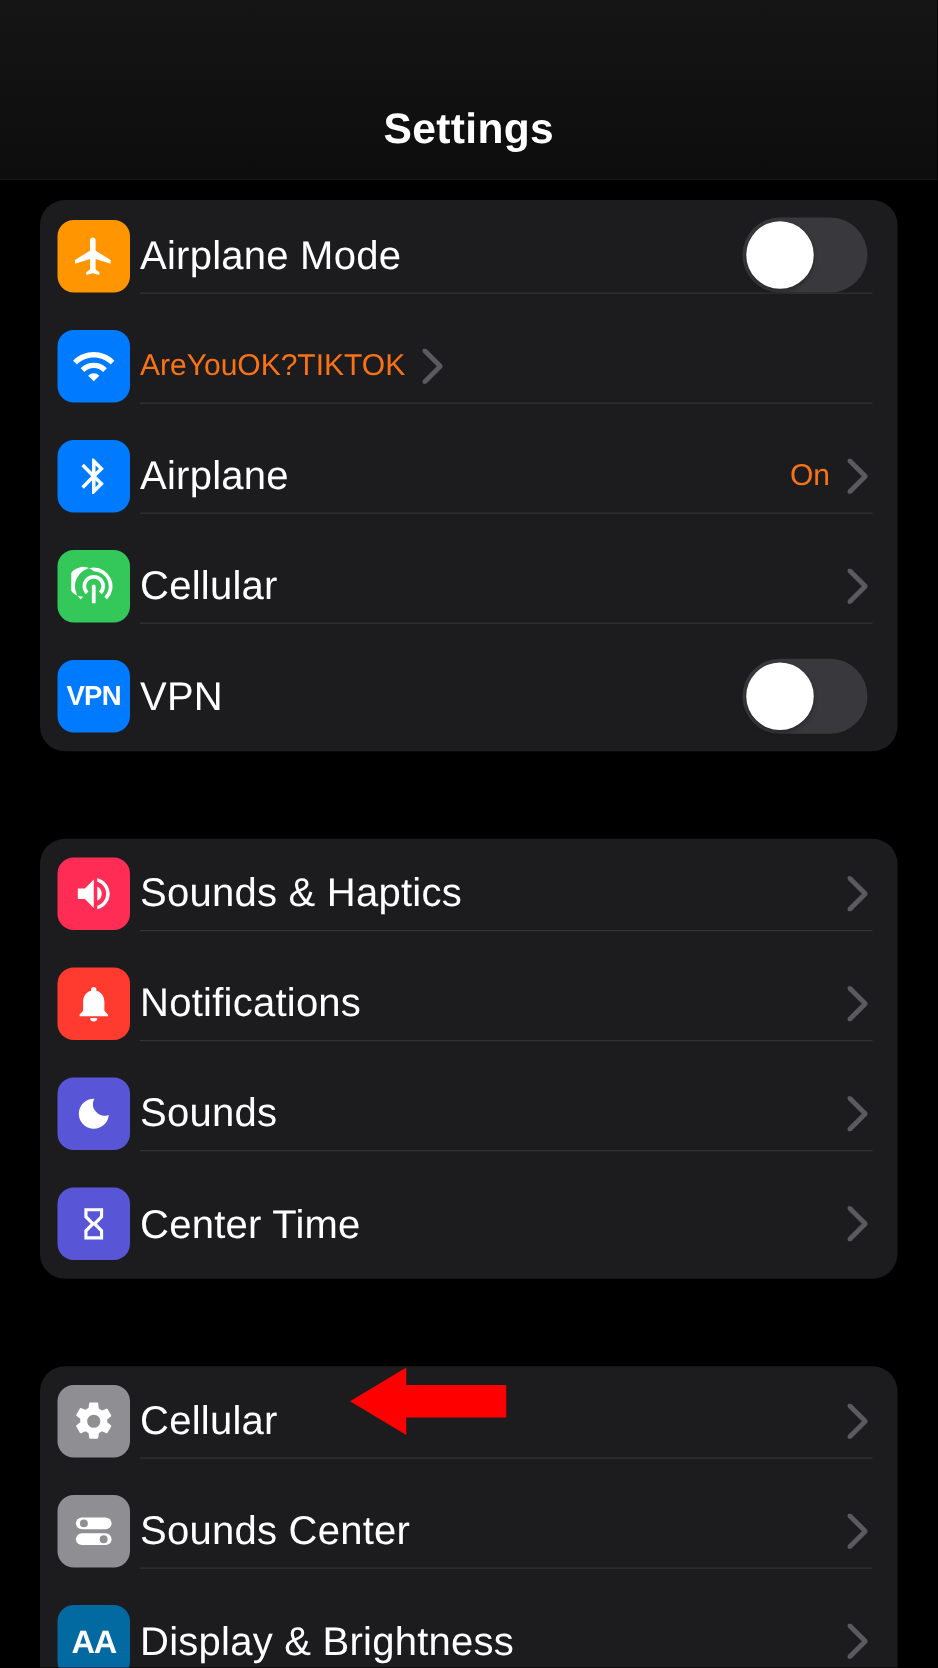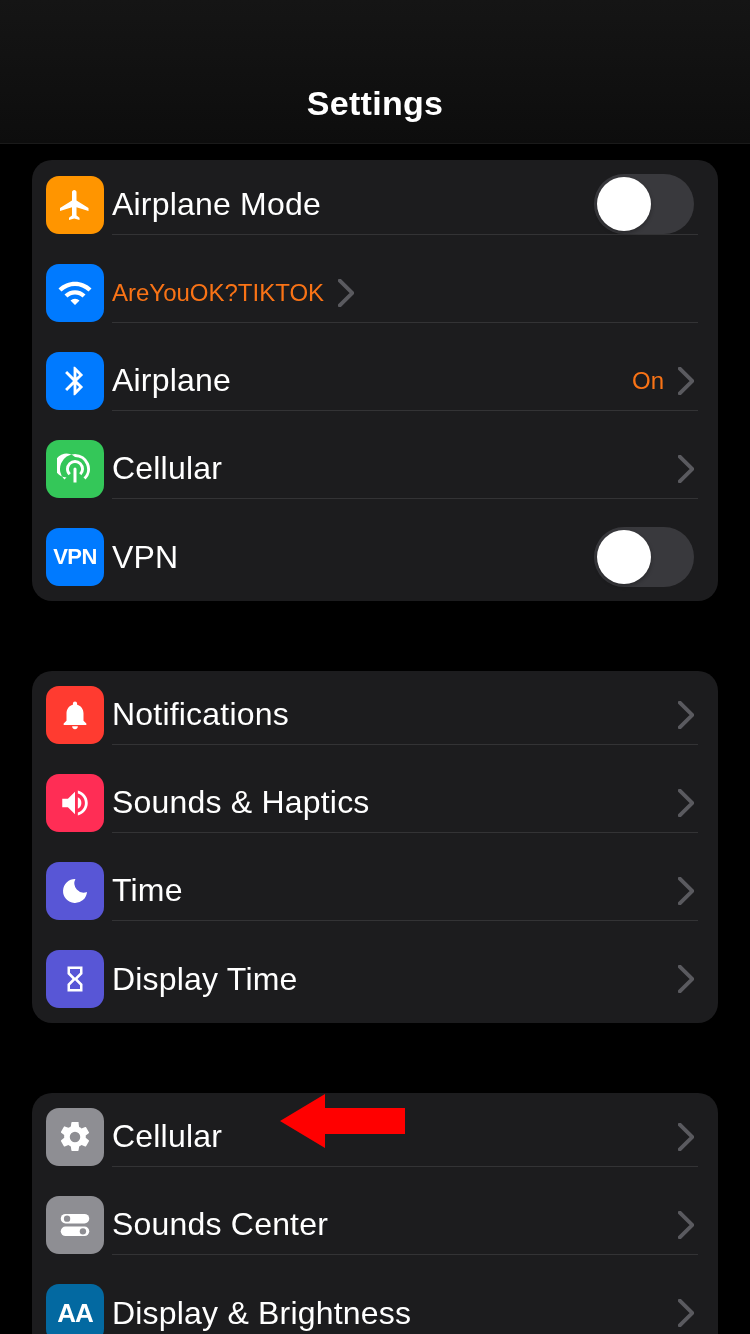--- a/index.html
+++ b/index.html
@@ -182,69 +182,69 @@
             <div class="knob"></div>
           </div>
       </div>
     </div>
 
   </div>
 
   <div class="group">
 
     <div class="row">
+      <div class="icon-box" style="background:#ff2d55">
+        <svg width="34" height="34" viewBox="0 0 24 24" fill="#fff">
+            <path d="M3 9v6h4l5 5V4L7 9H3zm13.5 3A4.5 4.5 0 0014 7.97v8.05A4.5 4.5 0 0016.5 12zM14 3.23v2.06c2.89.86 5 3.54 5 6.71s-2.11 5.85-5 6.71v2.06c4.01-.91 7-4.49 7-8.77s-2.99-7.86-7-8.77z"></path>
+          </svg>
+      </div>
+      <div class="row-inner">
+        <span class="row-label">Sounds &amp; Haptics</span>
+        <svg class="chevron" width="16" height="28" viewBox="0 0 10 18">
+            <path d="M1 1l8 8-8 8" stroke="#5a5a5f" stroke-width="2.5" fill="none" stroke-linecap="round"></path>
+          </svg>
+      </div>
+    </div>
+
+    <div class="row">
       <div class="icon-box" style="background:#ff3b30">
         <svg width="34" height="34" viewBox="0 0 24 24" fill="#fff">
             <path d="M12 22a2 2 0 002-2h-4a2 2 0 002 2zm6-6V11c0-3.07-1.64-5.64-4.5-6.32V4a1.5 1.5 0 10-3 0v.68C7.63 5.36 6 7.92 6 11v5l-2 2v1h16v-1l-2-2z"></path>
           </svg>
       </div>
       <div class="row-inner">
         <span class="row-label">Notifications</span>
         <svg class="chevron" width="16" height="28" viewBox="0 0 10 18">
             <path d="M1 1l8 8-8 8" stroke="#5a5a5f" stroke-width="2.5" fill="none" stroke-linecap="round"></path>
           </svg>
       </div>
     </div>
 
     <div class="row">
-      <div class="icon-box" style="background:#ff2d55">
-        <svg width="34" height="34" viewBox="0 0 24 24" fill="#fff">
-            <path d="M3 9v6h4l5 5V4L7 9H3zm13.5 3A4.5 4.5 0 0014 7.97v8.05A4.5 4.5 0 0016.5 12zM14 3.23v2.06c2.89.86 5 3.54 5 6.71s-2.11 5.85-5 6.71v2.06c4.01-.91 7-4.49 7-8.77s-2.99-7.86-7-8.77z"></path>
-          </svg>
-      </div>
-      <div class="row-inner">
-        <span class="row-label">Sounds &amp; Haptics</span>
-        <svg class="chevron" width="16" height="28" viewBox="0 0 10 18">
-            <path d="M1 1l8 8-8 8" stroke="#5a5a5f" stroke-width="2.5" fill="none" stroke-linecap="round"></path>
-          </svg>
-      </div>
-    </div>
-
-    <div class="row">
       <div class="icon-box" style="background:#5856d6">
         <svg width="32" height="32" viewBox="0 0 24 24" fill="#fff">
             <path d="M12.3 3A9 9 0 1021 12.7 7 7 0 0112.3 3z"></path>
           </svg>
       </div>
       <div class="row-inner">
-        <span class="row-label">Time</span>
+        <span class="row-label">Sounds</span>
         <svg class="chevron" width="16" height="28" viewBox="0 0 10 18">
             <path d="M1 1l8 8-8 8" stroke="#5a5a5f" stroke-width="2.5" fill="none" stroke-linecap="round"></path>
           </svg>
       </div>
     </div>
 
     <div class="row">
       <div class="icon-box" style="background:#5856d6">
         <svg width="30" height="34" viewBox="0 0 24 24" fill="#fff">
             <path d="M6 2v6l4 4-4 4v6h12v-6l-4-4 4-4V2H6zm10 15v3H8v-3l4-4 4 4zM8 7V4h8v3l-4 4-4-4z"></path>
           </svg>
       </div>
       <div class="row-inner">
-        <span class="row-label">Display Time</span>
+        <span class="row-label">Center Time</span>
         <svg class="chevron" width="16" height="28" viewBox="0 0 10 18">
             <path d="M1 1l8 8-8 8" stroke="#5a5a5f" stroke-width="2.5" fill="none" stroke-linecap="round"></path>
           </svg>
       </div>
     </div>
 
   </div>
 
   <div class="group">
 

